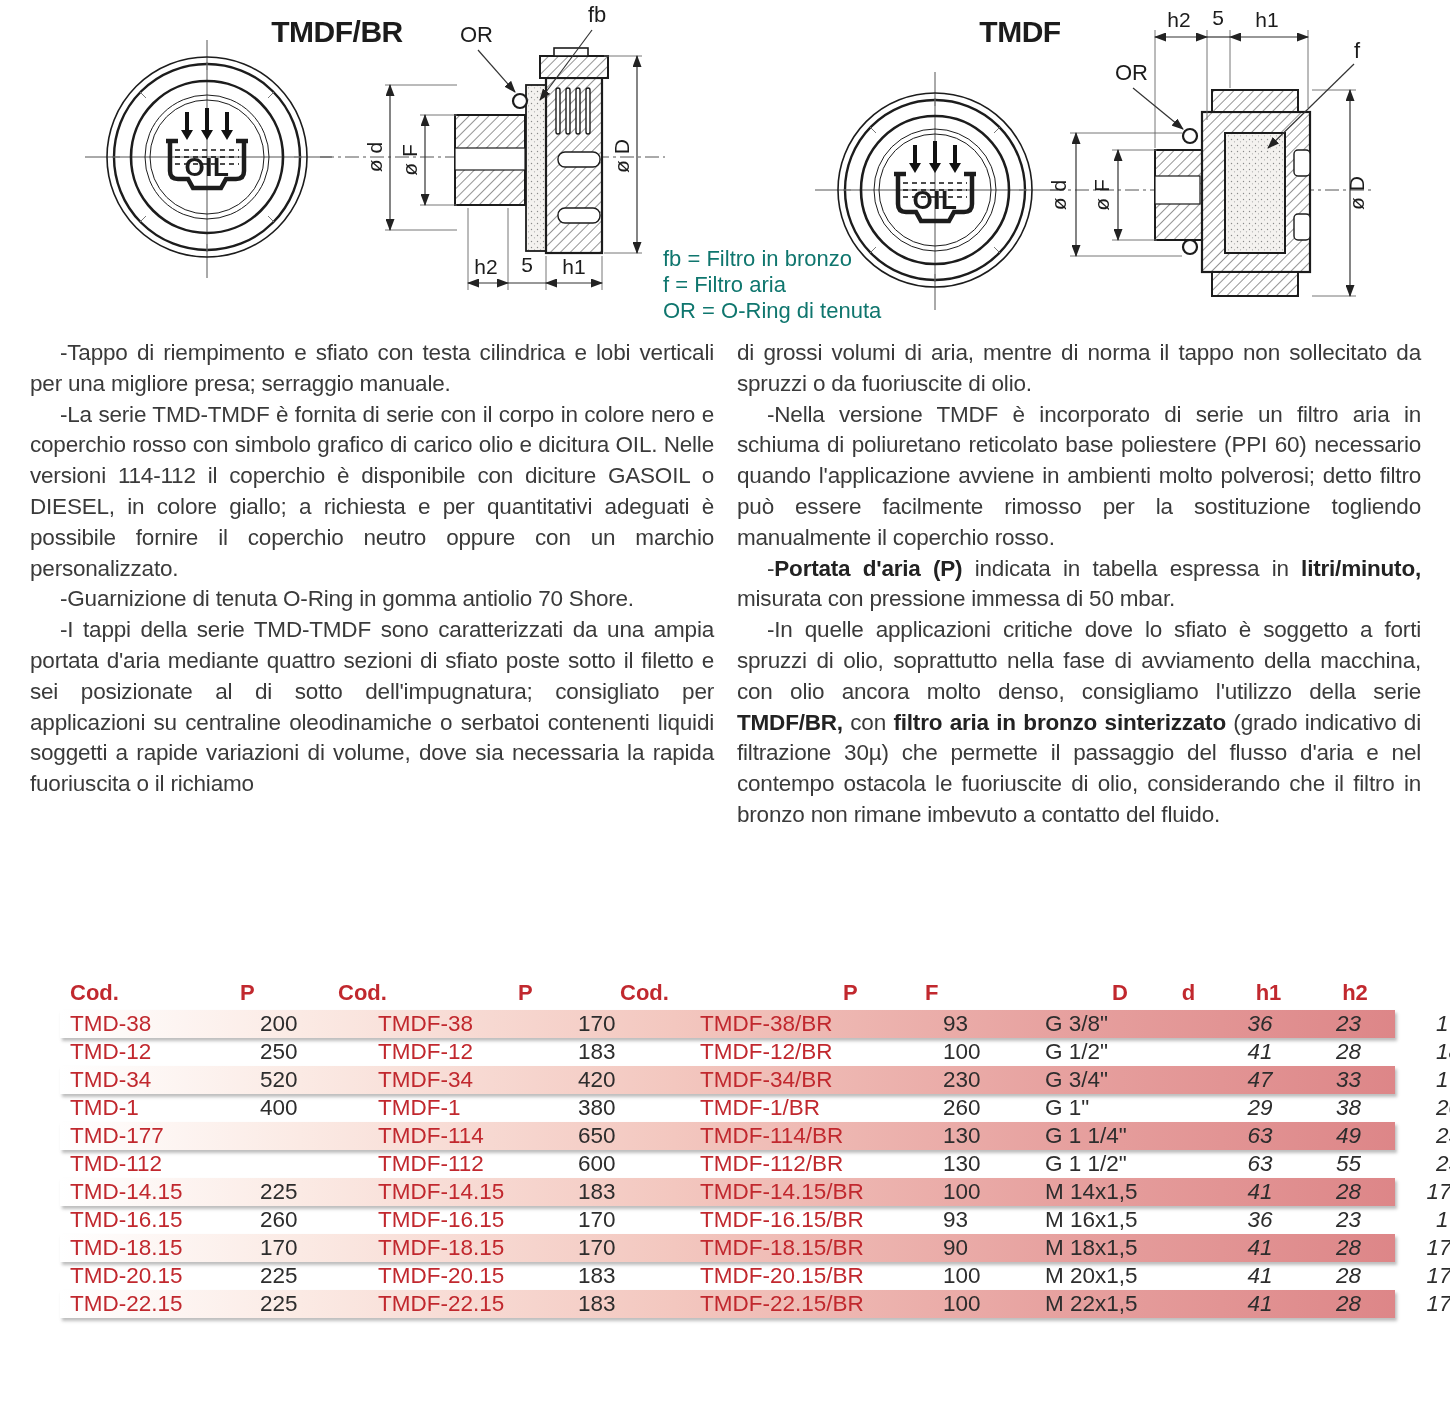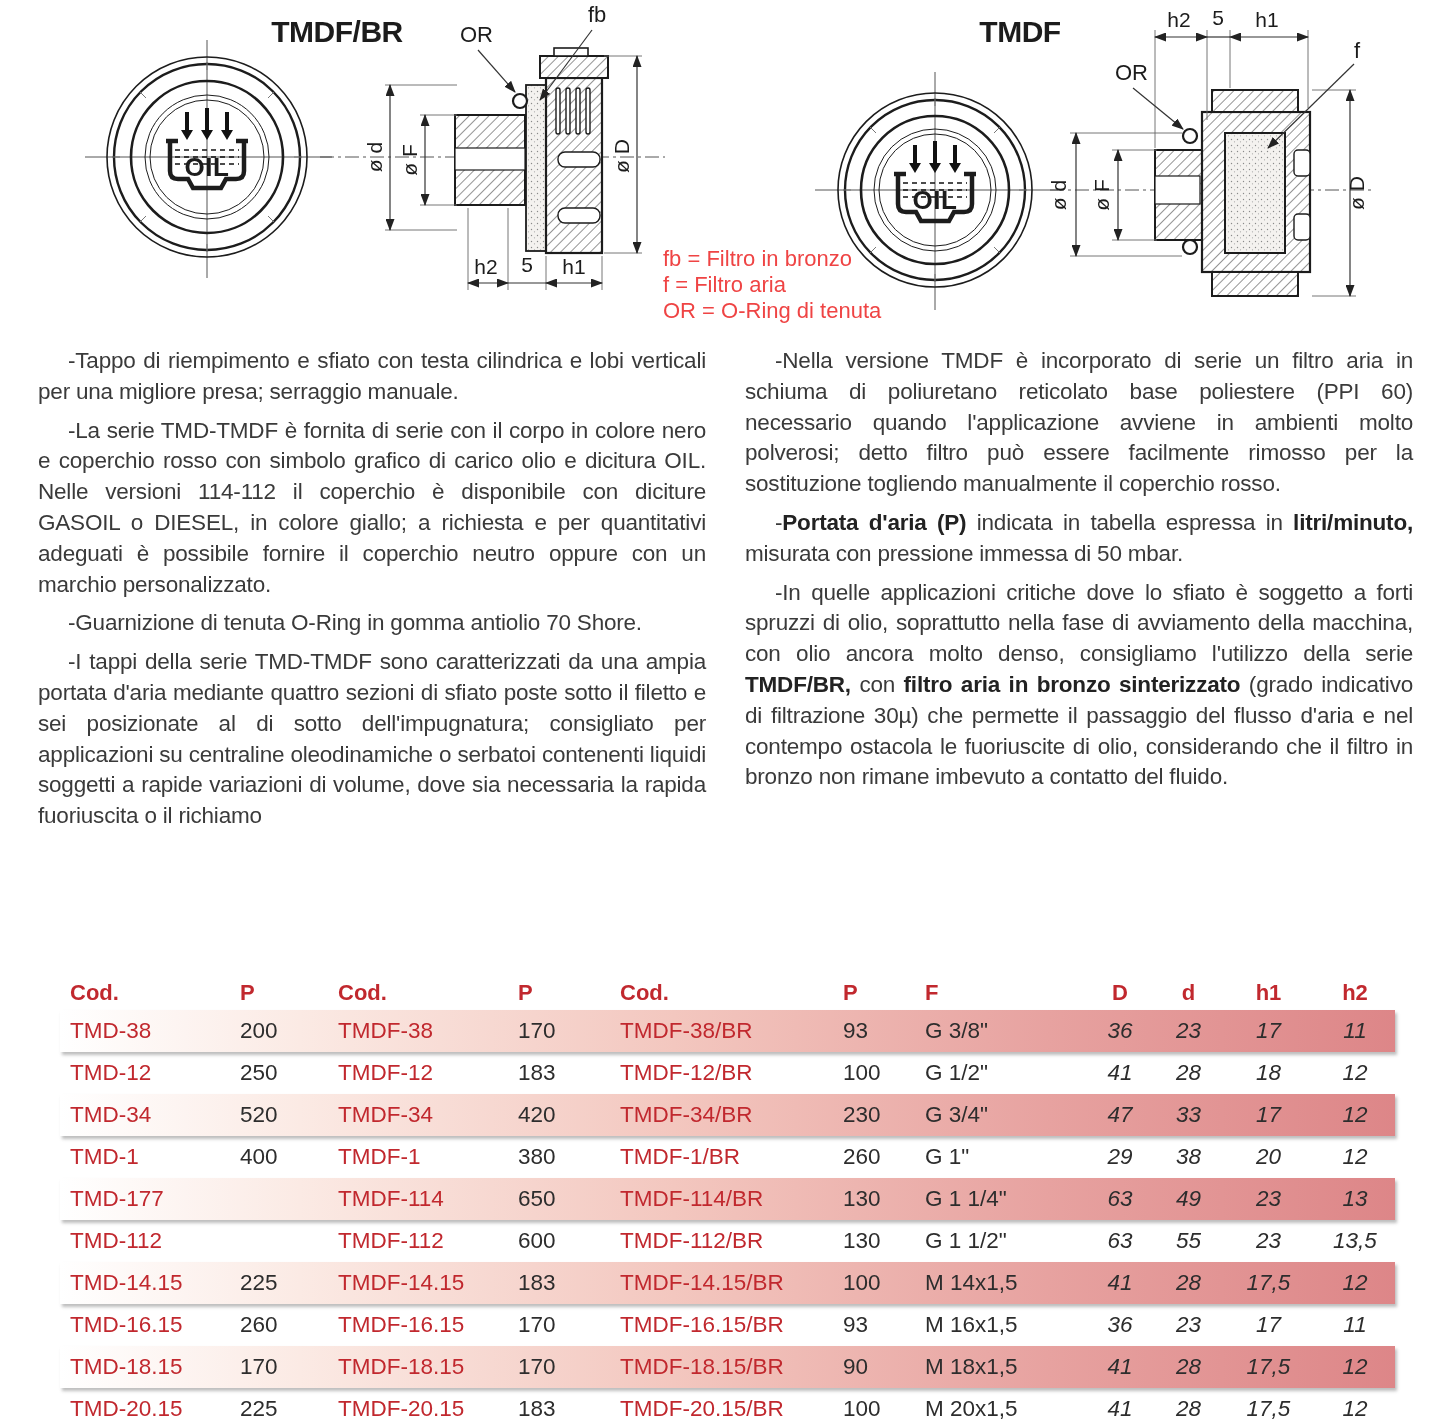--- a/index.html
+++ b/index.html
@@ -11,34 +11,34 @@
   .dwg-title{font-size:30px;font-weight:700;letter-spacing:-0.5px;}
   .lbl{font-size:22px;}
   .dimlbl{font-size:21px;}
   .oil-txt{font-size:26px;font-weight:700;letter-spacing:0.5px;}
   .thin{stroke:#555;stroke-width:1;}
   .ln{stroke:#1c1c1c;fill:none;}
   .dim{stroke:#333;stroke-width:1.2;fill:none;}
   .ext{stroke:#666;stroke-width:0.9;fill:none;}
   .cl{stroke:#555;stroke-width:1;stroke-dasharray:14 4 3 4;fill:none;}
   
-  .legend{left:663px;top:246px;font-size:22px;line-height:26px;color:#ef4444;}
+  .legend{left:663px;top:246px;font-size:22px;line-height:26px;color:#0f766e;}
   
   .col{top:338px;width:684px;font-size:22.5px;line-height:30.8px;
        text-align:justify;color:#3a3a3a;letter-spacing:-0.2px;}
-  .col .para{margin:8px;}
+  .col .para{margin:0;}
   .col .para.ind{text-indent:30px;}
   .col b{font-weight:700;color:#222;}
   
   .tbl{left:60px;top:976px;width:1335px;}
   .thead,.trow{display:grid;
     grid-template-columns:170px 98px 180px 102px 223px 82px 170px 70px 67px 93px 80px;
     align-items:center;}
   .thead{height:34px;}
-  .trow{height:42px;position:relative;}
+  .trow{height:28px;position:relative;gap:20px;}
   .hcell{font-size:22px;font-weight:700;color:#c1282e;padding-left:10px;}
   .hcell.ctr{text-align:center;padding-left:0;}
   .cell{font-size:22.5px;padding-left:10px;color:#2d2d2d;white-space:nowrap;}
   .cell.code{color:#c1282e;font-weight:500;}
   .cell.ctr{text-align:center;padding-left:0;font-style:italic;}
   .trow.pink{background:linear-gradient(90deg,#ffffff 0%,#fbeae4 18%,#f3c7bf 46%,#e7a2a0 74%,#dd8688 100%);
              box-shadow:2px 3px 3px rgba(110,110,110,.45);}
 </style>
 </head>
 <body>
@@ -260,20 +260,21 @@
     <div>OR = O-Ring di tenuta</div>
   </div>
 
 <div class="abs col" style="left:30px;">
     <p class="para ind"><span>-Tappo di riempimento e sfiato con testa cilindrica e lobi verticali per una migliore presa; serraggio manuale.</span></p>
     <p class="para ind"><span>-La serie TMD-TMDF è fornita di serie con il corpo in colore nero e coperchio rosso con simbolo grafico di carico olio e dicitura OIL. Nelle versioni 114-112 il coperchio è disponibile con diciture GASOIL o DIESEL, in colore giallo; a richiesta e per quantitativi adeguati è possibile fornire il coperchio neutro oppure con un marchio personalizzato.</span></p>
     <p class="para ind"><span>-Guarnizione di tenuta O-Ring in gomma antiolio 70 Shore.</span></p>
     <p class="para ind"><span>-I tappi della serie TMD-TMDF sono caratterizzati da una ampia portata d'aria mediante quattro sezioni di sfiato poste sotto il filetto e sei posizionate al di sotto dell'impugnatura; consigliato per applicazioni su centraline oleodinamiche o serbatoi contenenti liquidi soggetti a rapide variazioni di volume, dove sia necessaria la rapida fuoriuscita o il richiamo</span></p>
   </div>
 <div class="abs col" style="left:737px;">
+    <p class="para"><span>di grossi volumi di aria, mentre di norma il tappo non sollecitato da spruzzi o da fuoriuscite di olio.</span></p>
     <p class="para ind"><span>-Nella versione TMDF è incorporato di serie un filtro aria in schiuma di poliuretano reticolato base poliestere (PPI 60) necessario quando l'applicazione avviene in ambienti molto polverosi; detto filtro può essere facilmente rimosso per la sostituzione togliendo manualmente il coperchio rosso.</span></p>
     <p class="para ind"><span>-</span><b>Portata d'aria (P)</b><span> indicata in tabella espressa in </span><b>litri/minuto,</b><span> misurata con pressione immessa di 50 mbar.</span></p>
     <p class="para ind"><span>-In quelle applicazioni critiche dove lo sfiato è soggetto a forti spruzzi di olio, soprattutto nella fase di avviamento della macchina, con olio ancora molto denso, consigliamo l'utilizzo della serie </span><b>TMDF/BR,</b><span> con </span><b>filtro aria in bronzo sinterizzato</b><span> (grado indicativo di filtrazione 30µ) che permette il passaggio del flusso d'aria e nel contempo ostacola le fuoriuscite di olio, considerando che il filtro in bronzo non rimane imbevuto a contatto del fluido.</span></p>
   </div>
 
 <div class="abs tbl">
     <div class="thead">
       <div class="hcell">Cod.</div>
       <div class="hcell">P</div>
       <div class="hcell">Cod.</div>

